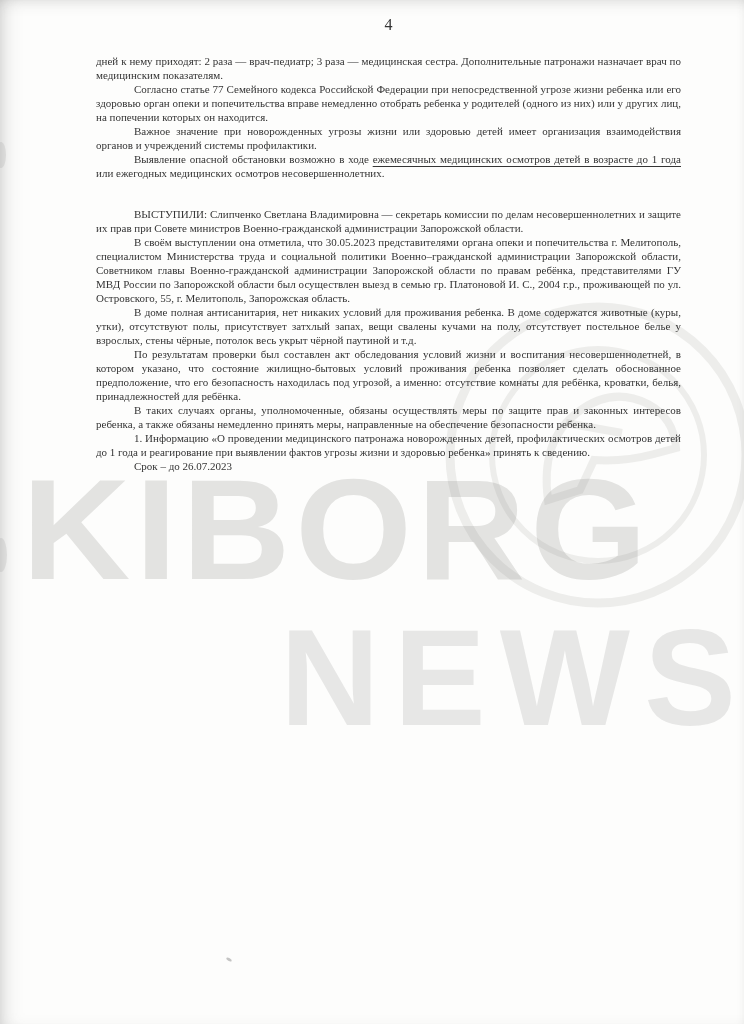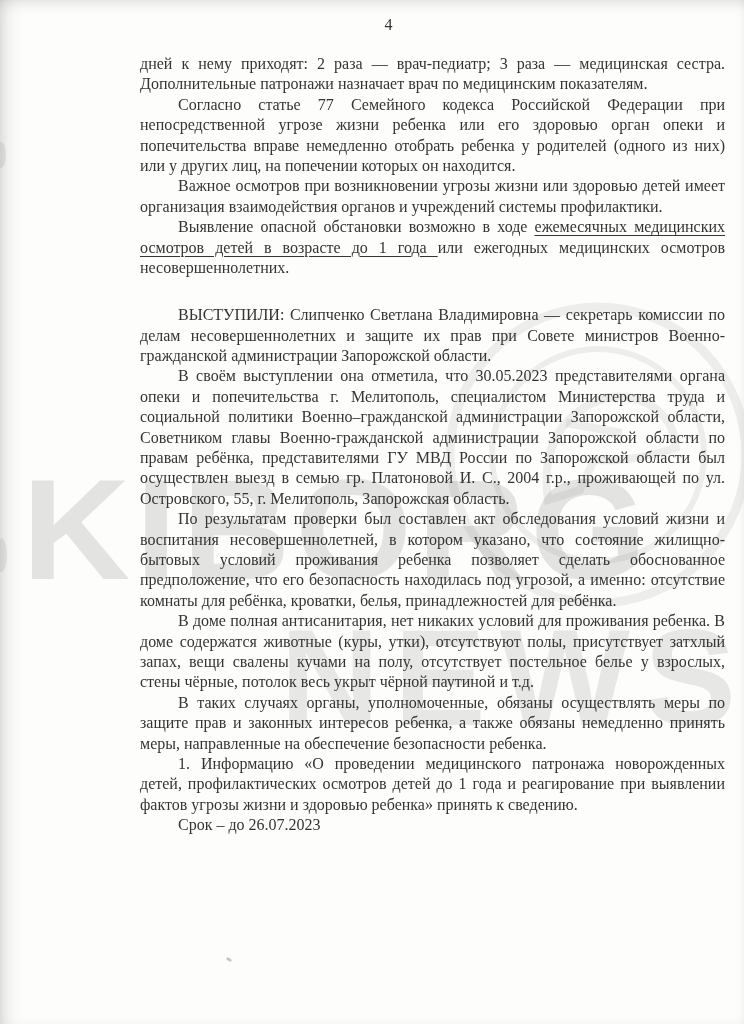--- a/index.html
+++ b/index.html
@@ -50,24 +50,23 @@
   .wm-logo { position: absolute; left: 438px; top: 295px; }
   .smudge { position: absolute; background: rgba(120,120,120,.14); border-radius: 50%; }
   .smudge.s1 { left: -4px; top: 142px; width: 10px; height: 26px; }
   .smudge.s2 { left: -5px; top: 538px; width: 12px; height: 34px; }
   .smudge.s3 { left: 226px; top: 958px; width: 6px; height: 3px; transform: rotate(28deg); background: rgba(90,90,90,.35); }
   
   .content {
     position: absolute;
     left: 96px; top: 54px;
     width: 585px;
-    font-size: 16px;
+    font-size: 11px;
     line-height: 1.275;
     text-align: justify;
-    margin-left: 44px;
   }
   .content p { margin: 0; text-indent: 38px; }
   .content p.noindent { text-indent: 0; }
   .content p.gap { margin-top: 27px; }
   .bold, .content b { font-weight: 400; }
   .ul {
     text-decoration: underline;
     text-decoration-thickness: 1px;
     text-underline-offset: 3px;
   }
@@ -94,31 +93,31 @@
   </div>
 
   <div class="pagenum">4</div>
 
   <div class="content">
 
     <p class="noindent">дней к нему приходят: 2 раза — врач-педиатр; 3 раза — медицинская сестра. Дополнительные патронажи назначает врач по медицинским показателям.</p>
 
     <p>Согласно статье 77 Семейного кодекса Российской Федерации при непосредственной угрозе жизни ребенка или его здоровью орган опеки и попечительства вправе немедленно отобрать ребенка у родителей (одного из них) или у других лиц, на попечении которых он находится.</p>
 
-    <p>Важное осмотров при возникновении угрозы жизни или здоровью детей имеет организация взаимодействия органов и учреждений системы профилактики.</p>
+    <p>Важное значение при новорожденных угрозы жизни или здоровью детей имеет организация взаимодействия органов и учреждений системы профилактики.</p>
 
     <p><span>Выявление опасной обстановки возможно в ходе </span><span class="ul">ежемесячных медицинских осмотров детей в возрасте до 1 года </span><span>или ежегодных медицинских осмотров несовершеннолетних.</span></p>
 
     <p class="gap"><b>ВЫСТУПИЛИ:</b><span> Слипченко Светлана Владимировна — секретарь комиссии по делам несовершеннолетних и защите их прав при Совете министров Военно-гражданской администрации Запорожской области.</span></p>
 
     <p>В своём выступлении она отметила, что 30.05.2023 представителями органа опеки и попечительства г. Мелитополь, специалистом Министерства труда и социальной политики Военно–гражданской администрации Запорожской области, Советником главы Военно-гражданской администрации Запорожской области по правам ребёнка, представителями ГУ МВД России по Запорожской области был осуществлен выезд в семью гр. Платоновой И. С., 2004 г.р., проживающей по ул. Островского, 55, г. Мелитополь, Запорожская область.</p>
 
+    <p>В доме полная антисанитария, нет никаких условий для проживания ребенка. В доме содержатся животные (куры, утки), отсутствуют полы, присутствует затхлый запах, вещи свалены кучами на полу, отсутствует постельное белье у взрослых, стены чёрные, потолок весь укрыт чёрной паутиной и т.д.</p>
+
     <p>По результатам проверки был составлен акт обследования условий жизни и воспитания несовершеннолетней, в котором указано, что состояние жилищно-бытовых условий проживания ребенка позволяет сделать обоснованное предположение, что его безопасность находилась под угрозой, а именно: отсутствие комнаты для ребёнка, кроватки, белья, принадлежностей для ребёнка.</p>
-
-    <p>В доме полная антисанитария, нет никаких условий для проживания ребенка. В доме содержатся животные (куры, утки), отсутствуют полы, присутствует затхлый запах, вещи свалены кучами на полу, отсутствует постельное белье у взрослых, стены чёрные, потолок весь укрыт чёрной паутиной и т.д.</p>
 
     <p>В таких случаях органы, уполномоченные, обязаны осуществлять меры по защите прав и законных интересов ребенка, а также обязаны немедленно принять меры, направленные на обеспечение безопасности ребенка.</p>
 
 
     <p>1. Информацию «О проведении медицинского патронажа новорожденных детей, профилактических осмотров детей до 1 года и реагирование при выявлении фактов угрозы жизни и здоровью ребенка» принять к сведению.</p>
 
 
 
     <p class="bold">Срок – до 26.07.2023</p>
 

